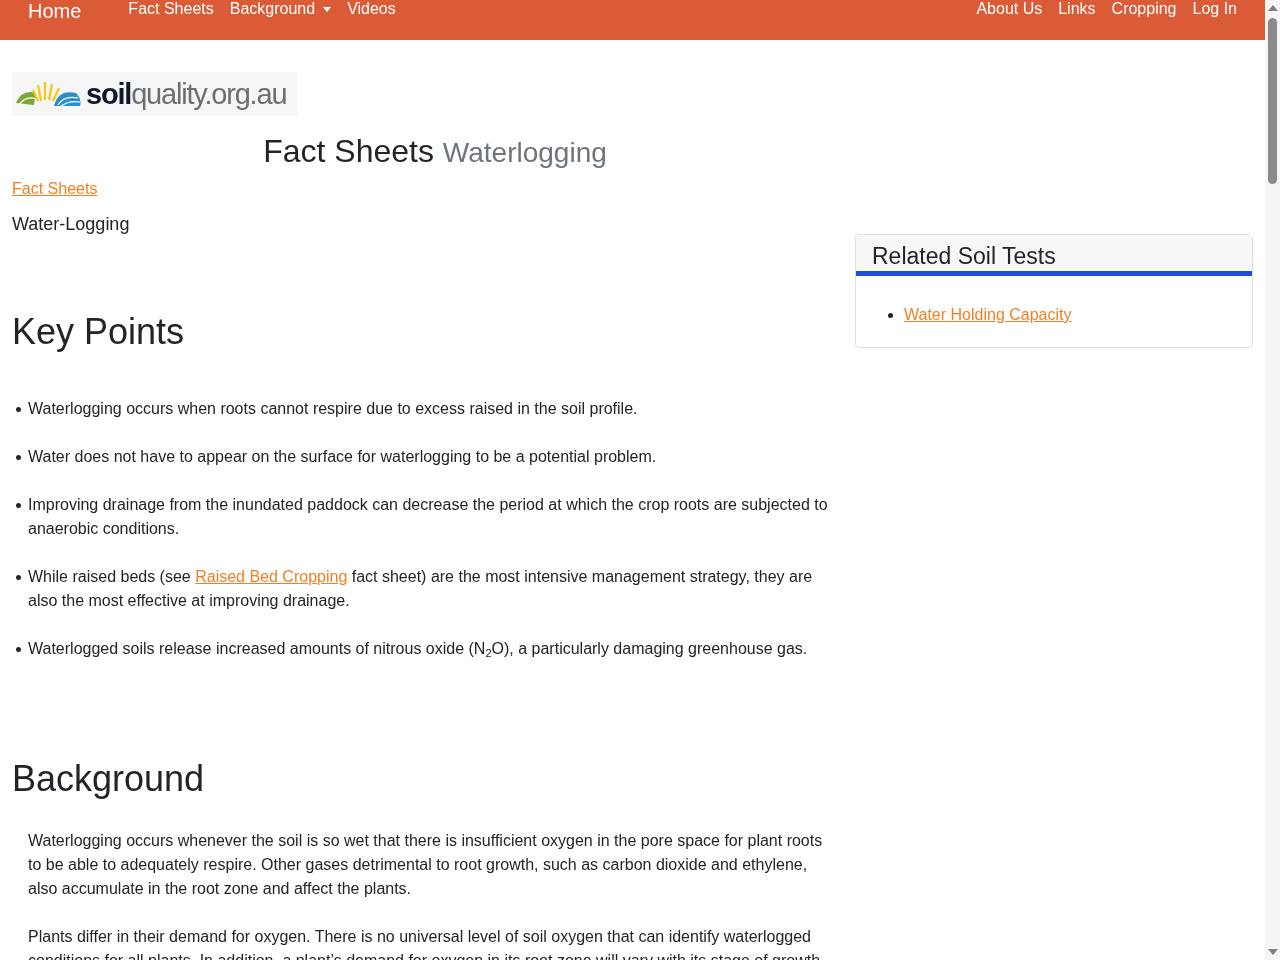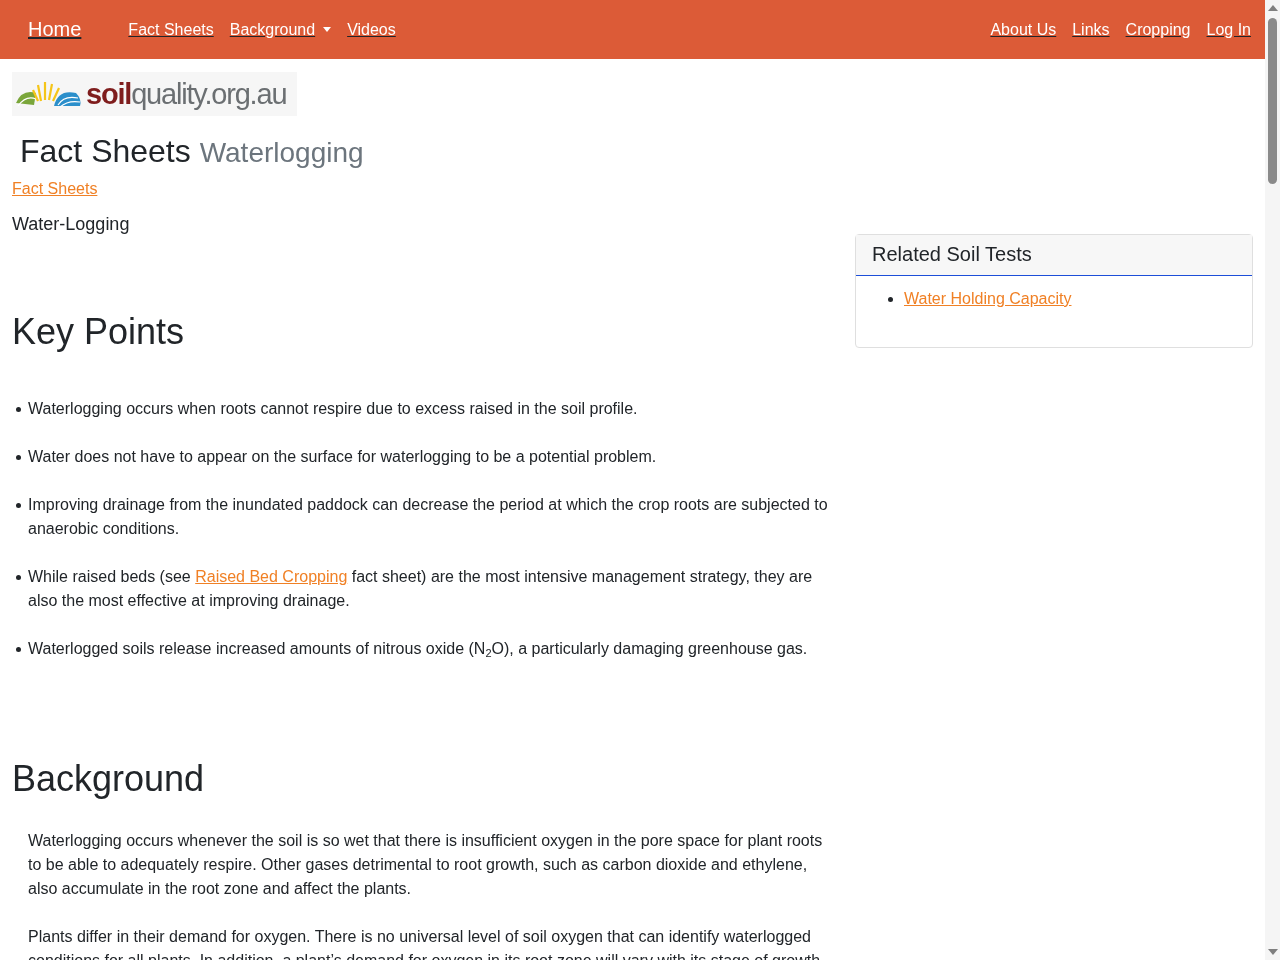--- a/index.html
+++ b/index.html
@@ -2,52 +2,52 @@
 <html><head>
 <meta charset="utf-8">
 <style>
   * { box-sizing: border-box; }
   html, body { margin: 0; padding: 0; }
   body {
     width: 1280px; height: 960px; overflow: hidden; position: relative;
     font-family: "Liberation Sans", sans-serif; color: #212529; background: #fff;
   }
   .navbar {
-    position: absolute; left: 0; top: 0; width: 1265px; height: 59px;
-    background: #dc5b37; display: flex; align-items: center; text-decoration: underline;
+    position: absolute; left: 0; top: 0; width: 1265px; height: 40px;
+    background: #dc5b37; display: flex; align-items: flex-start;
   }
   .brand { color: #fff; font-size: 20px; margin-left: 28px; text-decoration: none; }
   .nav-left { display: flex; margin-left: 39px; }
-  .nav-right { display: flex; margin-left: auto; margin-right: 6px; }
+  .nav-right { display: flex; margin-left: auto; margin-right: 20px; }
   .nav-link { color: #fff; font-size: 16px; text-decoration: none; padding: 0 8px; display: flex; align-items: center; }
   .caret { display: inline-block; width: 0; height: 0; border-left: 4.5px solid transparent; border-right: 4.5px solid transparent; border-top: 5px solid #fff; margin-left: 8px; }
   .content { position: absolute; left: 12px; top: 72px; width: 830px; }
   .logo { display: flex; align-items: center; width: 285px; height: 44px; background: #f6f6f6; }
   .logo-icon { width: 70px; height: 30px; margin-left: 2px; }
   .logo-text { font-size: 29px; color: #6b6f72; letter-spacing: -1.2px; margin-left: 2px; }
-  .logo-text b { font-weight: 700; color: #7f1d1d; }
-  h1 { margin: 16px 0 0 8px; font-size: 32px; font-weight: 400; line-height: 1.2; }
+  .logo-text b { font-weight: 700; color: #0f172a; }
+  h1 { margin: 16px 0 0 16px; font-size: 32px; font-weight: 400; line-height: 1.2; text-align: center; }
   h1 small { font-size: 28px; color: #6c757d; }
   a.orange { color: #f08025; text-decoration: underline; }
   .crumb { margin-top: 10px; font-size: 16px; display: block; }
   .subtitle { margin-top: 16px; font-size: 18px; }
   h2 { font-size: 36px; font-weight: 400; margin: 0; }
   .kp-title { margin-top: 76px; }
   ul.points { list-style: none; padding: 0; margin: 44px 0 0 0; }
   ul.points li { position: relative; padding-left: 16px; font-size: 16px; line-height: 24px; margin-bottom: 24px; }
   ul.points li::before { content: ""; position: absolute; left: 4px; top: 10px; width: 5px; height: 5px; border-radius: 50%; background: #212529; }
   sub { font-size: 11px; vertical-align: -3px; line-height: 0; }
   .bg-title { position: absolute; top: 686px; left: 0; }
   .bg-para { font-size: 16px; line-height: 24px; margin: 16px; }
   .card {
     position: absolute; left: 855px; top: 234px; width: 398px; height: 114px;
     border: 1px solid #dfdfdf; border-radius: 4px; background: #fff;
   }
-  .card-header { height: 41px; background: #f7f7f7; border-bottom: 1px solid #1d4ed8; padding: 8px 16px; font-size: 20px; }
-  .card-body ul { margin: 14px 0 0 0; padding-left: 48px; font-size: 16px; }
+  .card-header { height: 41px; background: #f7f7f7; border-bottom: 5px solid #1d4ed8; padding: 8px 16px; font-size: 23px; }
+  .card-body ul { margin: 30px 0 0 0; padding-left: 48px; font-size: 16px; }
   .scrollbar { position: absolute; left: 1265px; top: 0; width: 15px; height: 960px; background: #f5f5f5; }
   .sb-up, .sb-down { position: absolute; left: 3px; width: 0; height: 0; border-left: 5px solid transparent; border-right: 5px solid transparent; }
   .sb-up { top: 5px; border-bottom: 6px solid #7f7f7f; }
   .sb-down { bottom: 5px; border-top: 6px solid #7f7f7f; }
   .sb-thumb { position: absolute; left: 3px; top: 18px; width: 9px; height: 166px; background: #8a8a8a; border-radius: 5px; }
 </style>
 </head>
 <body>
 
 <nav class="navbar">

